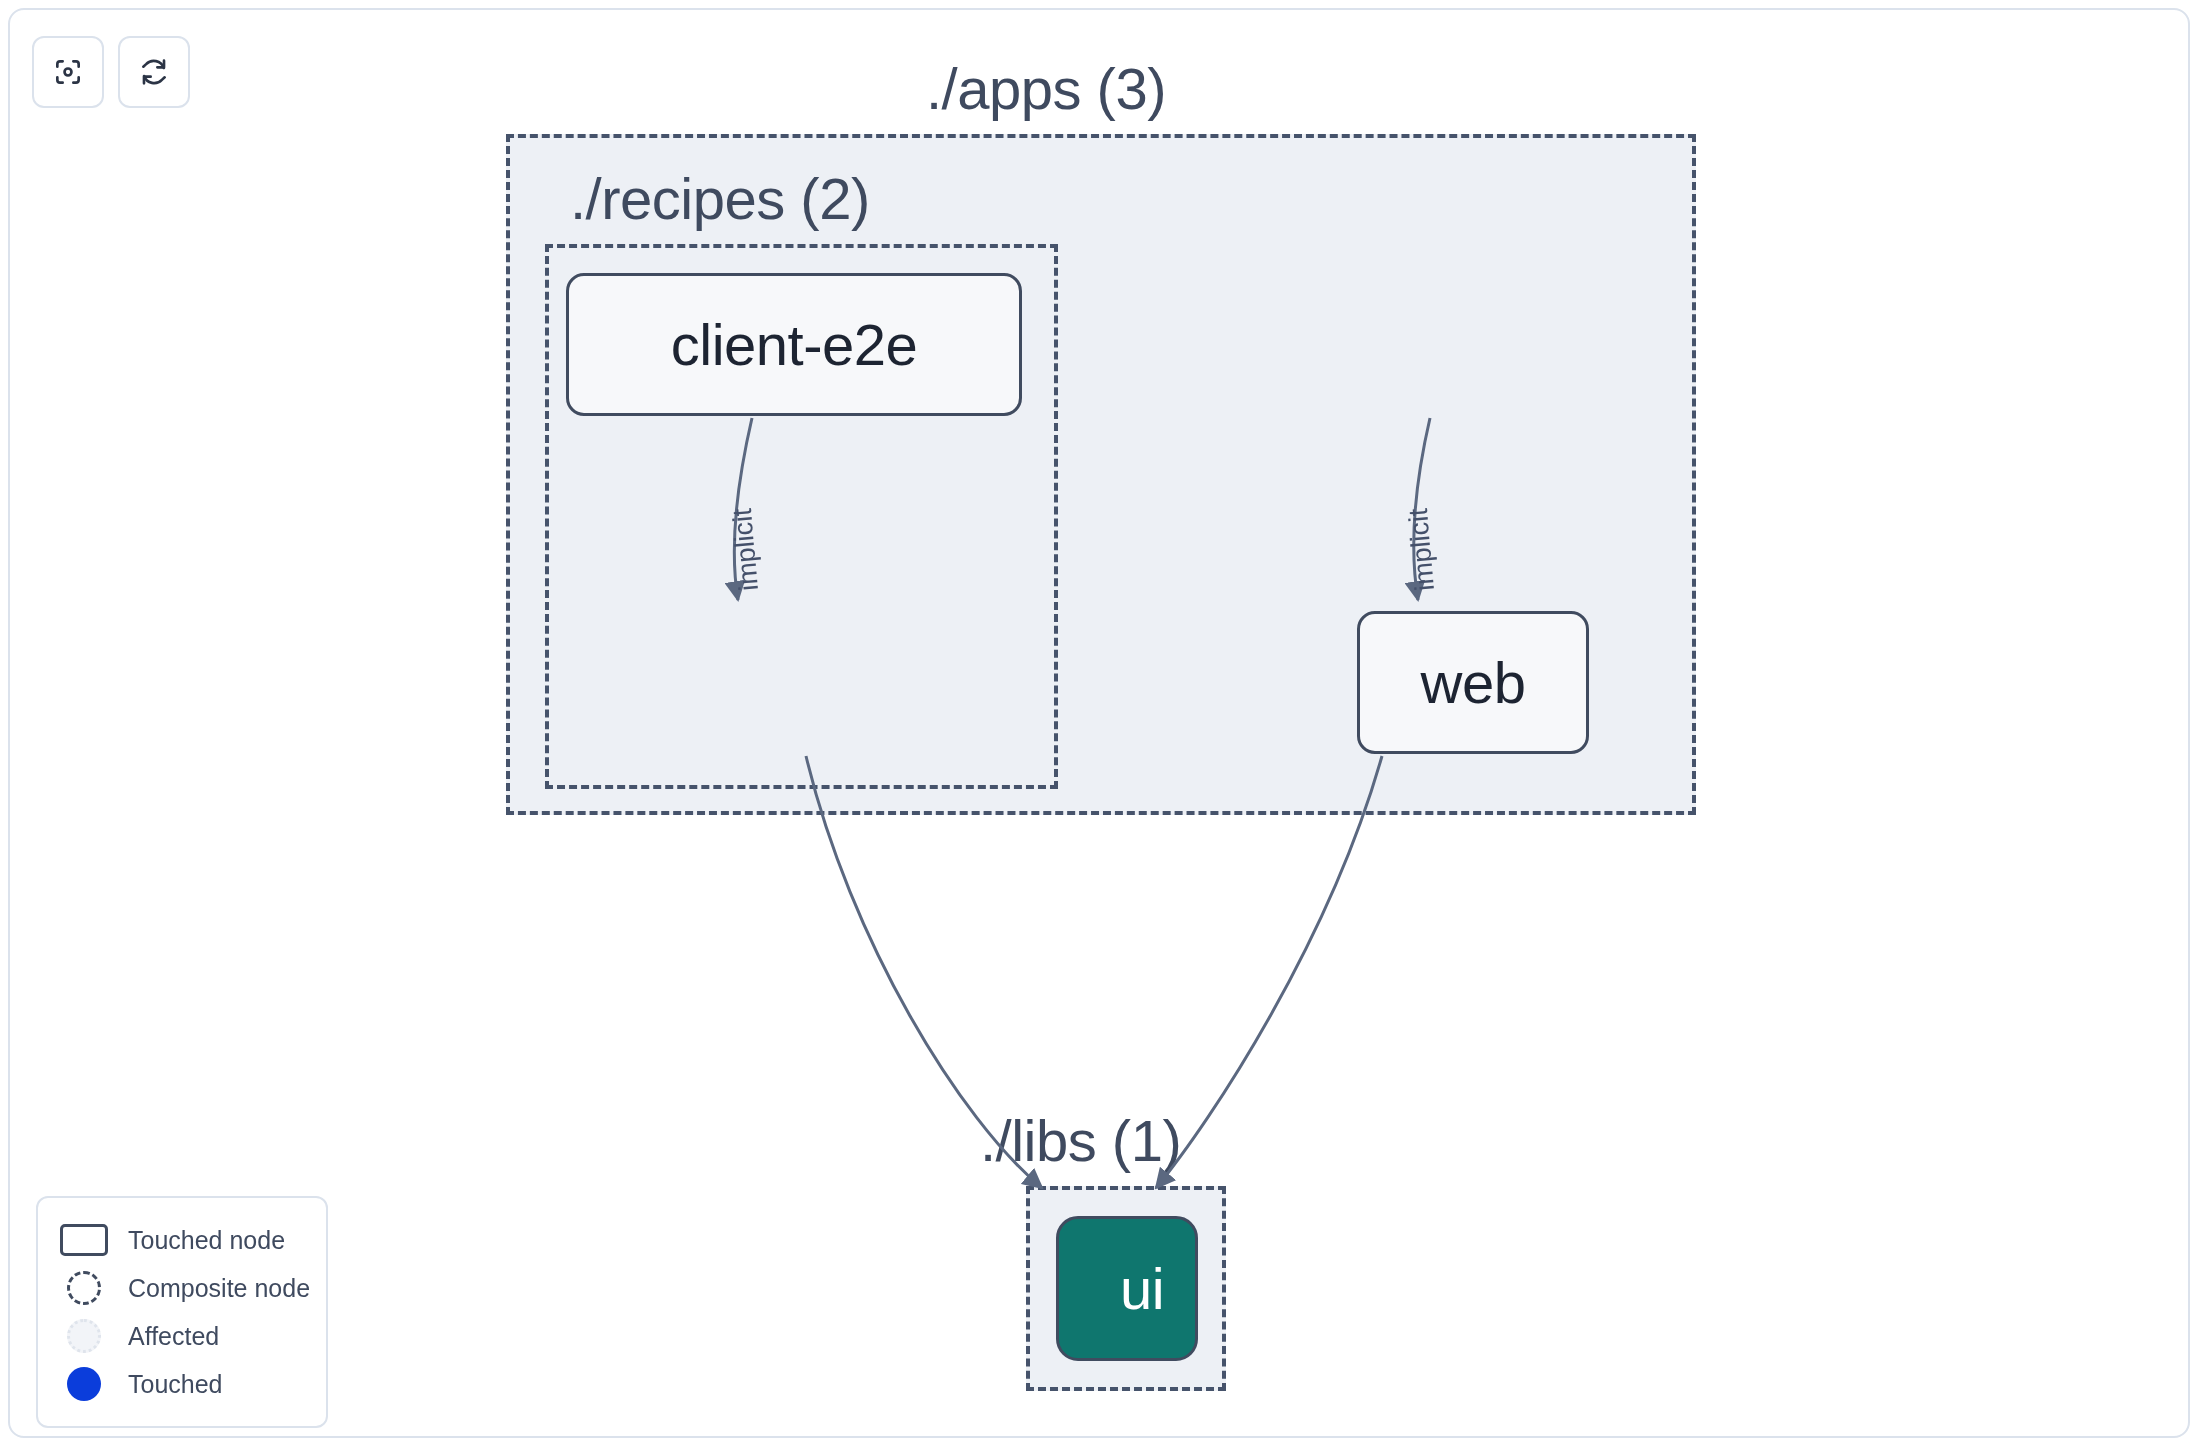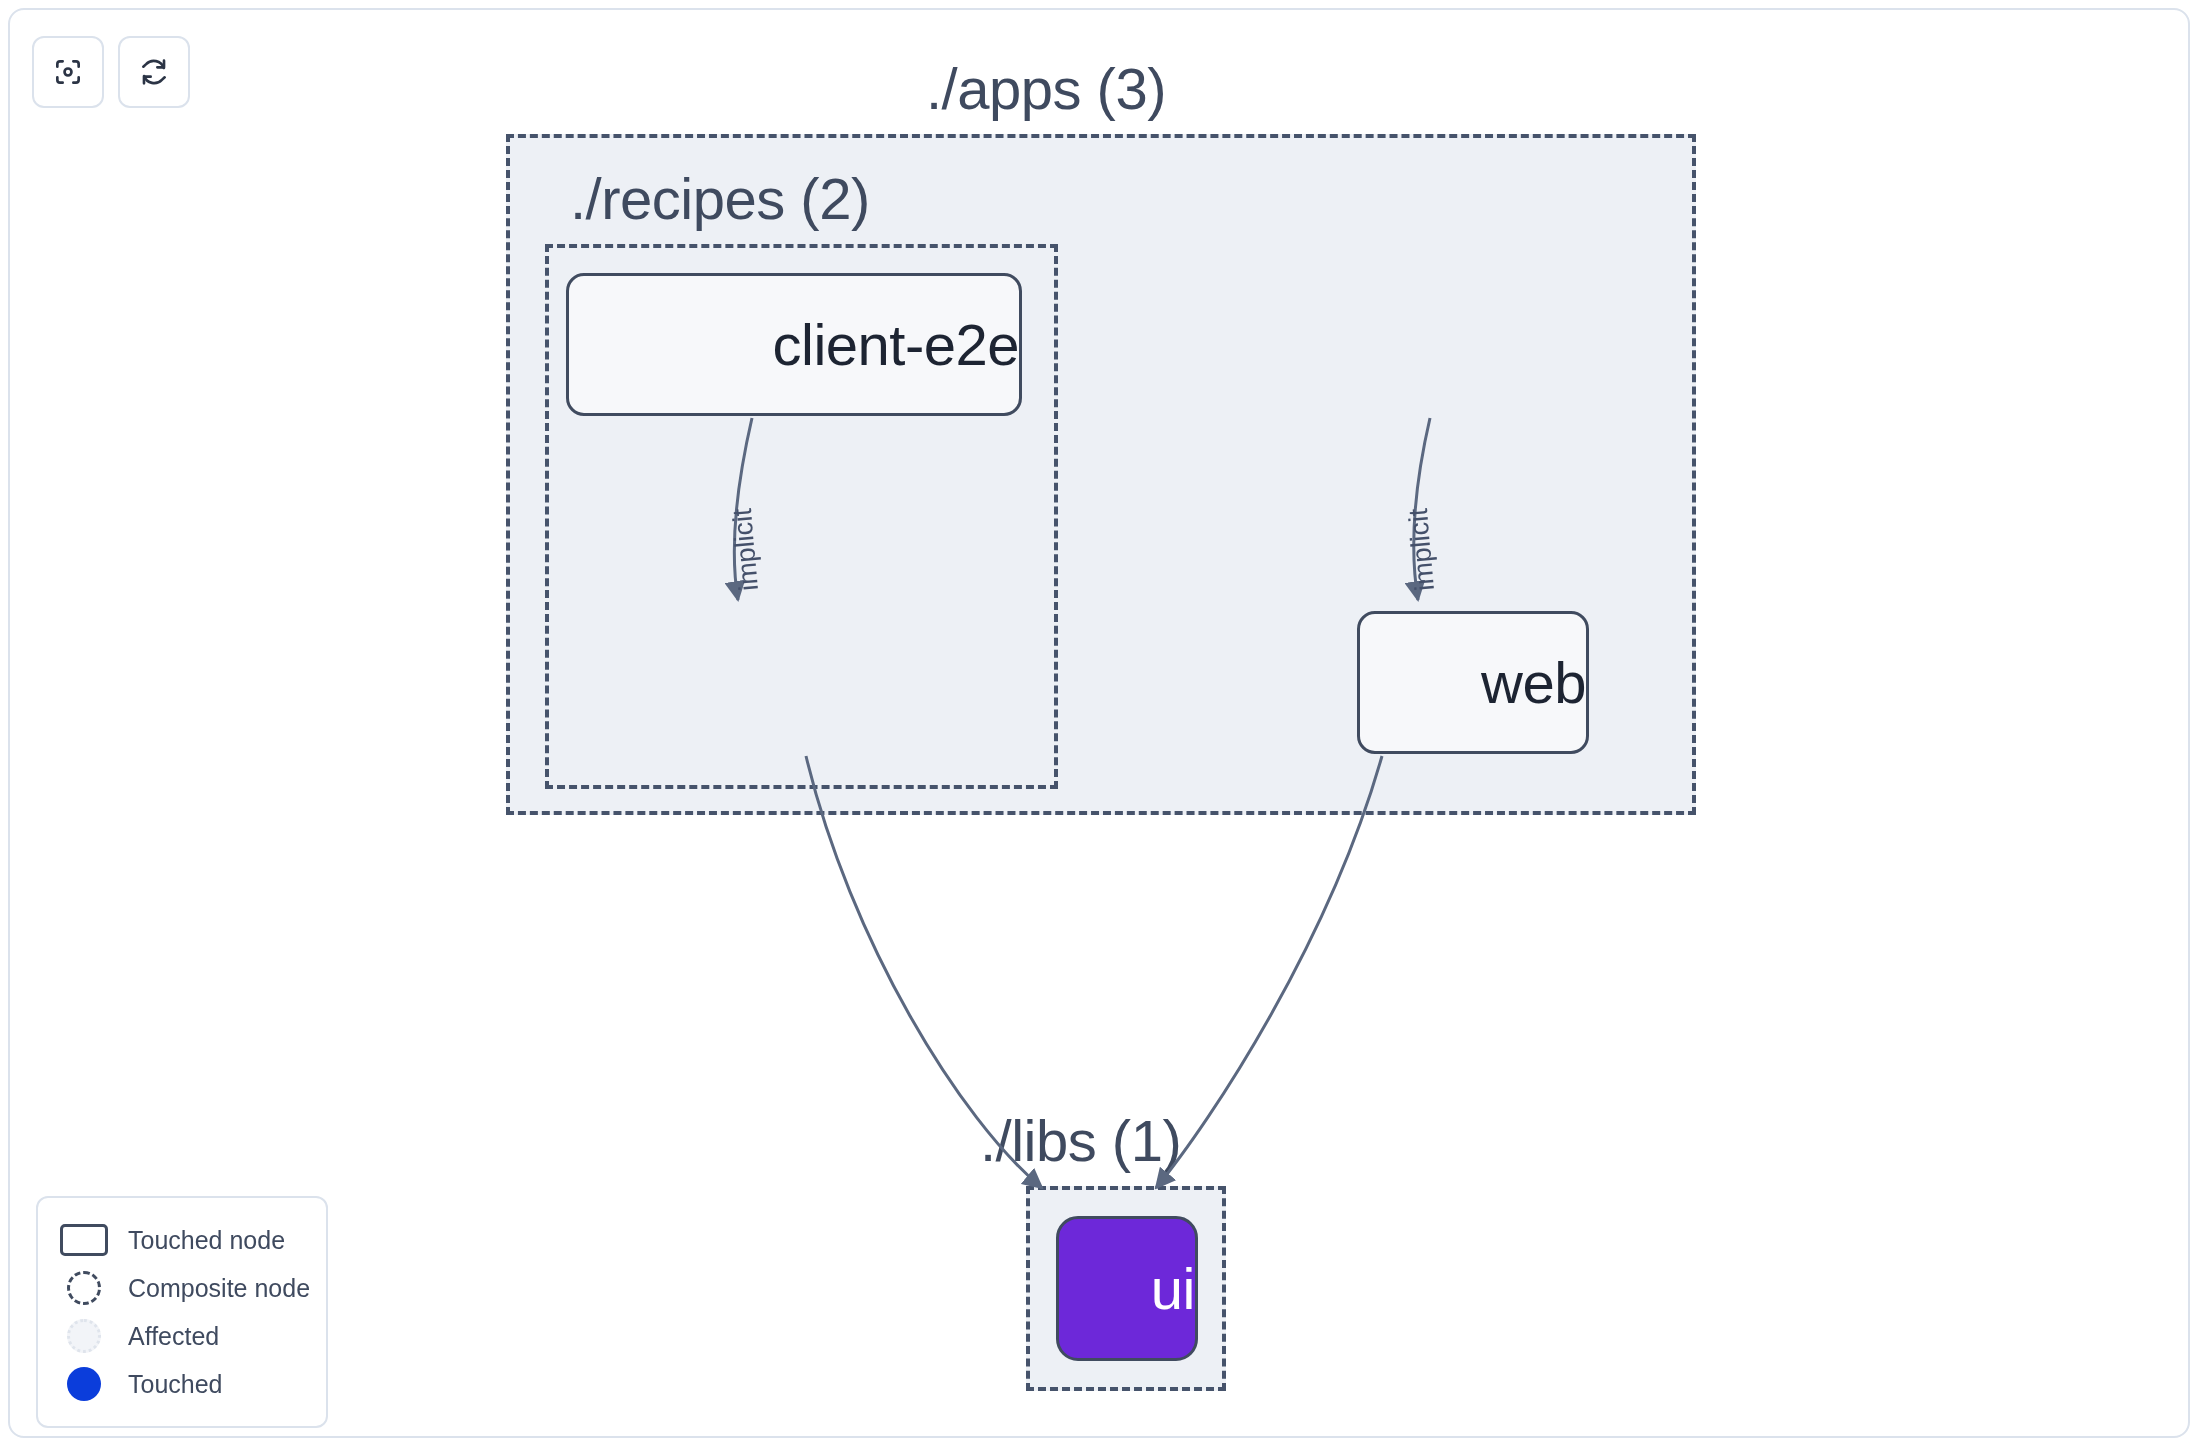--- a/index.html
+++ b/index.html
@@ -121,21 +121,21 @@
   }
 
   
   .node {
     position: absolute;
     border: 3px solid #404b5f;
     border-radius: 18px;
     background: #f7f8fa;
     display: flex;
     align-items: center;
-    justify-content: flex-end;
+    justify-content: center;
     box-sizing: border-box;
     cursor: pointer;
   }
   .node-label {
     color: #1d2432;
     font-size: 58px;
     line-height: 1;
     white-space: nowrap;
     letter-spacing: -0.5px;
   }
@@ -143,21 +143,21 @@
   #node-client-e2e { left: 566px; top: 273px; width: 456px; height: 143px; }
   #node-web-e2e    { left: 1266px; top: 273px; width: 400px; height: 143px; }
   #node-client     { left: 650px; top: 611px; width: 288px; height: 143px; }
   #node-web        { left: 1346px; top: 611px; width: 232px; height: 143px; margin-left: 11px; }
 
   #node-ui {
     left: 1056px;
     top: 1216px;
     width: 142px;
     height: 145px;
-    background: #6d28d9;
+    background: #0f766e;
     border: 3px solid #404b5f;
     border-radius: 22px;
     padding-left: 30px;
   }
   #node-ui .node-label { color: #ffffff; }
 
   
   .edges {
     position: absolute;
     left: 0;

